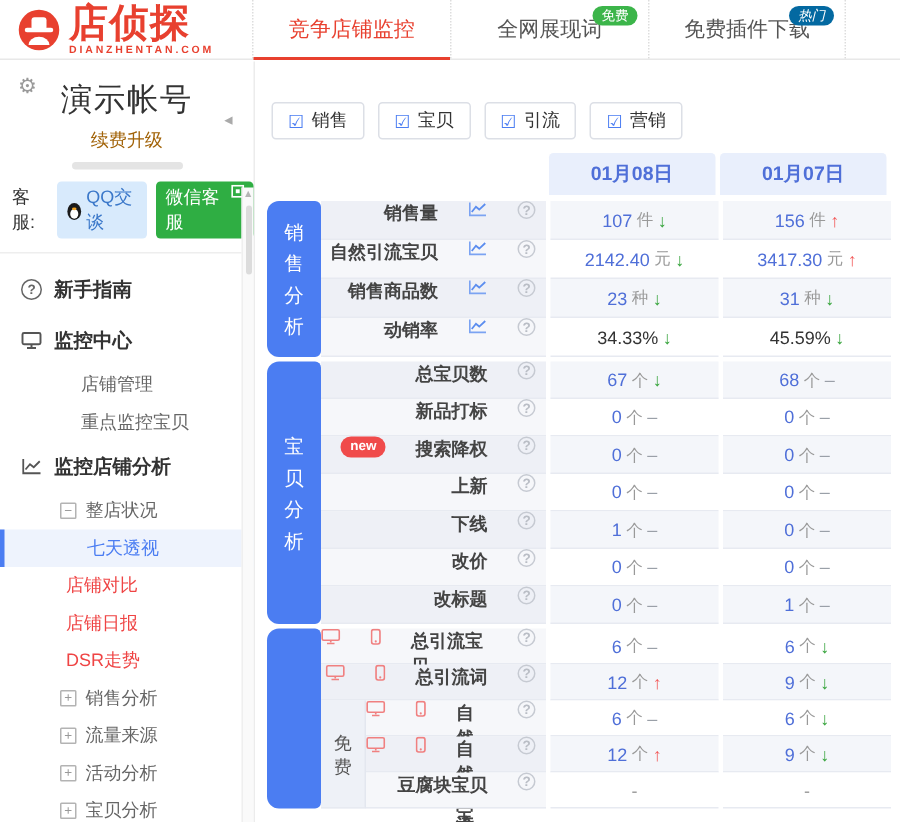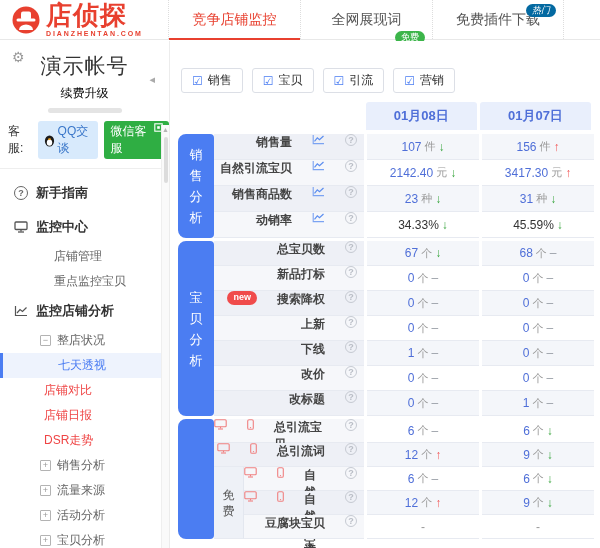--- a/index.html
+++ b/index.html
@@ -11,29 +11,29 @@
   .logo { width:168px; display:flex; align-items:center; padding-left:12px; gap:6px; }
   .logo-text { display:flex; flex-direction:column; }
   .logo-title { font-size:26px; font-weight:bold; color:#e8402f; line-height:1.05; letter-spacing:1px; }
   .logo-domain { font-size:7px; color:#e8402f; letter-spacing:1.9px; font-weight:bold; margin-top:1px; }
   .tabs { display:flex; }
   .tab { position:relative; width:132px; display:flex; align-items:center; justify-content:center; font-size:14px; color:#555; cursor:pointer; border-left:1px dotted #ddd; }
   .tab:last-child { border-right:1px dotted #ddd; }
   .tab.active { color:#e8402f; }
   .tab.active::after { content:""; position:absolute; left:0; right:0; bottom:-1px; height:2px; background:#e8402f; }
   .tab-badge { position:absolute; top:4px; right:7px; font-size:9px; color:#fff; padding:1px 6px; border-radius:8px; line-height:1.25; }
-  .tab-badge.green { background:#3cb54a;margin-top:27px; }
+  .tab-badge.green { background:#3cb54a; }
   .tab-badge.red { background:#0369a1;font-style:italic; }
 
   
   .sidebar { position:absolute; left:0; top:41px; width:170px; height:507px; background:#fff; border-right:1px solid #ececec; }
   .gear { position:absolute; left:12px; top:8px; font-size:14px; color:#9a9a9a; cursor:pointer; }
   .collapse { position:absolute; right:14px; top:32px; font-size:11px; color:#aaa; cursor:pointer; }
   .account { margin-top:11px; text-align:center; font-size:21px; color:#333; font-weight:500; letter-spacing:1px; }
-  .upgrade { display:block; text-align:center; font-size:12px; color:#000000; margin-top:5px; text-decoration:none; cursor:pointer; }
+  .upgrade { display:block; text-align:center; font-size:12px; color:#a16207; margin-top:5px; text-decoration:none; cursor:pointer; }
   .handle { width:74px; height:5px; border-radius:3px; background:#e4e4e4; margin:6px auto 0; }
   .service { display:flex; align-items:center; gap:6px; padding-left:8px; margin-top:8px; }
   .svc-label { font-size:12px; color:#333; }
   .qq-badge { display:inline-flex; align-items:center; gap:3px; background:#d8eafc; color:#3a77c9; font-size:12px; padding:2px 6px; border-radius:3px; cursor:pointer; }
   .wx-badge { display:inline-flex; gap:4px; background:#2fae43; color:#fff; font-size:12px; padding:2px 6px; border-radius:3px; cursor:pointer; }
   .sb-divider { border-bottom:1px solid #eee; margin-top:9px; }
   .menu { padding-top:7px; }
   .mi { display:flex; align-items:center; cursor:pointer; }
   .mi.header { height:34px; font-size:13px; font-weight:bold; color:#333; padding-left:14px; gap:8px; }
   .mi.sub1 { height:25px; font-size:12px; color:#666; padding-left:40px; gap:6px; }

